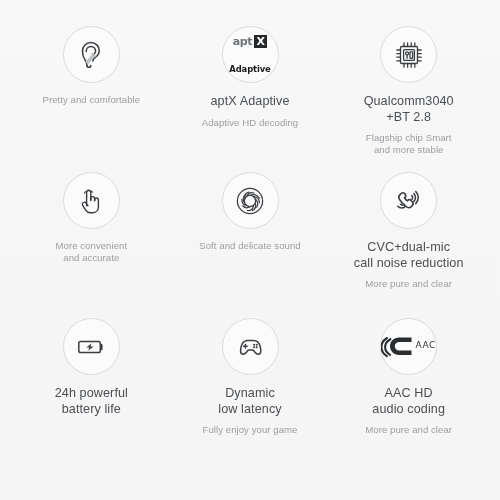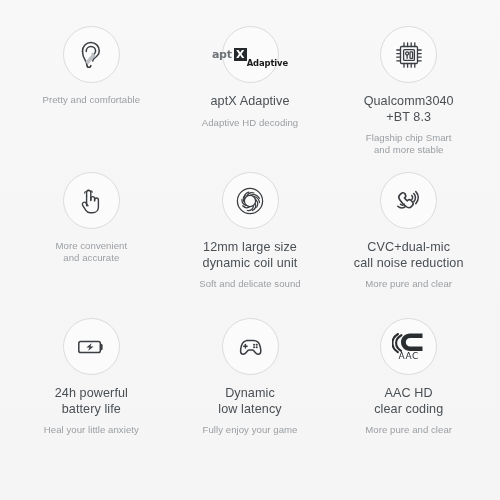--- a/index.html
+++ b/index.html
@@ -56,39 +56,39 @@
     color:#9a9ea2;
     font-size:9.6px;
     line-height:12.4px;
     letter-spacing:.05px;
     margin:0;
     white-space:pre-line;
     font-weight:400;
   }
   
   .aptx{
-    display:flex;flex-direction:row;align-items:center;justify-content:center;
+    display:flex;flex-direction:column;align-items:center;justify-content:center;
     line-height:1;
   }
   .aptx-top{display:flex;align-items:center;gap:2px;}
   .aptx-apt{
     font-size:11px;color:#6f7479;font-weight:700;letter-spacing:-.3px;
     font-family:"DejaVu Sans",sans-serif;
   }
   .aptx-x{
     width:13px;height:13px;background:#26292c;color:#ffffff;
     font-size:11px;font-weight:700;display:flex;align-items:center;justify-content:center;
     font-family:"DejaVu Sans",sans-serif;line-height:1;
   }
   .aptx-ad{
     font-size:8.4px;color:#17191b;font-weight:700;margin-top:17px;letter-spacing:-.1px;
     font-family:"DejaVu Sans",sans-serif;
   }
   
-  .aaclogo{display:flex;flex-direction:column;align-items:center;justify-content:center;}
+  .aaclogo{display:flex;flex-direction:row;align-items:center;justify-content:center;}
   .aac-text{
     font-size:9px;color:#2b2e31;letter-spacing:.6px;margin-top:-3px;
     font-family:"DejaVu Sans",sans-serif;
   }
 </style>
 </head>
 <body>
 
 <div class="sheet">
 
@@ -146,21 +146,21 @@
             <line x1="25.5" y1="15.6" x2="29.2" y2="15.6"></line>
             <line x1="25.5" y1="19.2" x2="29.2" y2="19.2"></line>
             <line x1="25.5" y1="22.8" x2="29.2" y2="22.8"></line>
             <circle cx="15.1" cy="15.4" r="1.5"></circle>
             <line x1="15.1" y1="17.3" x2="15.1" y2="20.3"></line>
             <rect x="18" y="13.9" width="2.6" height="6.4" rx=".6"></rect>
           </g>
         </svg>
       </div>
       <div class="title">Qualcomm3040
-+BT 8.3</div>
++BT 2.8</div>
       <div class="sub">Flagship chip Smart
 and more stable</div>
     </div>
 
   </div>
 
   <div class="row">
 
     <div class="cell">
       <div class="badge">
@@ -192,22 +192,20 @@
               <path d="M21.4 23.3c-.7 2.8-3.2 4.5-6.0 4.2"></path>
               <path d="M18.2 23.6c-2.4 1.7-5.5 1.3-7.5-.8"></path>
               <path d="M14.4 22.4c-2.8-.6-4.6-3.0-4.5-5.9"></path>
               <path d="M12.5 19.4c-1.7-2.3-1.4-5.4.6-7.4"></path>
               <path d="M12.7 15.4c-.4-2.9 1.3-5.5 4.1-6.3"></path>
               <path d="M14.9 12.9c1.3-2.6 4.2-3.8 7.0-2.9"></path>
             </g>
           </g>
         </svg>
       </div>
-      <div class="title">12mm large size
-dynamic coil unit</div>
       <div class="sub">Soft and delicate sound</div>
     </div>
 
     <div class="cell">
       <div class="badge">
         <svg width="36" height="36" viewBox="0 0 36 36">
           <g fill="none" stroke="#3a3d41" stroke-width="1.6" stroke-linecap="round">
             <path d="M14.3 11.0c-1.4-1.5-3.0-1.6-4.2-.4l-1.5 1.5c-1.2 1.2-1.1 2.9.3 4.9 1.6 2.3 3.3 4.2 5.5 6.0 2.1 1.7 3.9 2.4 5.3 1.2l1.6-1.5c1.2-1.2 1.1-2.8-.3-4.2l-1.2-1.2c-1.0-1.0-2.0-.9-2.9 0l-.5.5c-1.0-.8-1.9-1.7-2.8-2.9l.5-.5c.9-.9 1.0-1.9 0-2.9z"></path>
             <g stroke-width="1.5">
               <path d="M20.8 12.6c1.1 1.1 1.1 2.8 0 3.9"></path>
@@ -235,21 +233,20 @@
         <svg width="36" height="36" viewBox="0 0 36 36">
           <g fill="none" stroke="#3a3d41" stroke-width="1.5" stroke-linejoin="round">
             <rect x="5.8" y="12.4" width="21.5" height="11.2" rx="1.8"></rect>
             <path d="M29.6 16.2v3.6a1.5 1.5 0 0 1-1.5 1.5h-.8v-6.6h.8a1.5 1.5 0 0 1 1.5 1.5z" fill="#3a3d41" stroke="none"></path>
           </g>
           <path d="M18.6 14.3 L13.3 18.6 L16.4 18.6 L15.2 21.8 L20.6 17.5 L17.4 17.5 Z" fill="#3a3d41"></path>
         </svg>
       </div>
       <div class="title">24h powerful
 battery life</div>
-      <div class="sub">Heal your little anxiety</div>
     </div>
 
     <div class="cell">
       <div class="badge">
         <svg width="36" height="36" viewBox="0 0 36 36">
           <g fill="none" stroke="#3a3d41" stroke-width="1.5" stroke-linecap="round" stroke-linejoin="round">
             <path d="M14.6 11.6h6.8c3.6 0 5.8 2.3 6.7 5.6.6 2.2.9 4.0.7 5.4-.2 1.6-1.2 2.6-2.6 2.6-1.3 0-2.2-.7-3.0-1.7l-1.2-1.5c-.5-.6-1.0-.9-1.8-.9h-3.0c-.8 0-1.3.3-1.8.9l-1.2 1.5c-.8 1.0-1.7 1.7-3.0 1.7-1.4 0-2.4-1.0-2.6-2.6-.2-1.4.1-3.2.7-5.4.9-3.3 3.1-5.6 6.7-5.6z"></path>
             <line x1="13.4" y1="15.6" x2="13.4" y2="19.0"></line>
             <line x1="11.7" y1="17.3" x2="15.1" y2="17.3"></line>
           </g>
@@ -271,19 +268,19 @@
             <g fill="none" stroke="#2b2e31">
               <path d="M30.5 1.5H18.0c-5.0 0-9.0 3.9-9.0 8.7 0 4.8 4.0 8.7 9.0 8.7h12.5V14.5H18.2c-2.5 0-4.4-1.9-4.4-4.3s1.9-4.3 4.4-4.3h12.3z" fill="#2b2e31" stroke="none"></path>
               <path d="M9.4 3.2C6.2 4.9 4.1 7.8 4.1 11.1c0 3.2 2.0 6.0 5.0 7.7" stroke-width="2.1" stroke-linecap="round"></path>
               <path d="M6.0 2.0C2.6 4.0.4 7.3.4 11.1c0 3.7 2.1 7.0 5.4 9.0" stroke-width="2.1" stroke-linecap="round"></path>
             </g>
           </svg>
           <div class="aac-text">AAC</div>
         </div>
       </div>
       <div class="title">AAC HD
-clear coding</div>
+audio coding</div>
       <div class="sub">More pure and clear</div>
     </div>
 
   </div>
 
 </div>
 
 </body></html>

